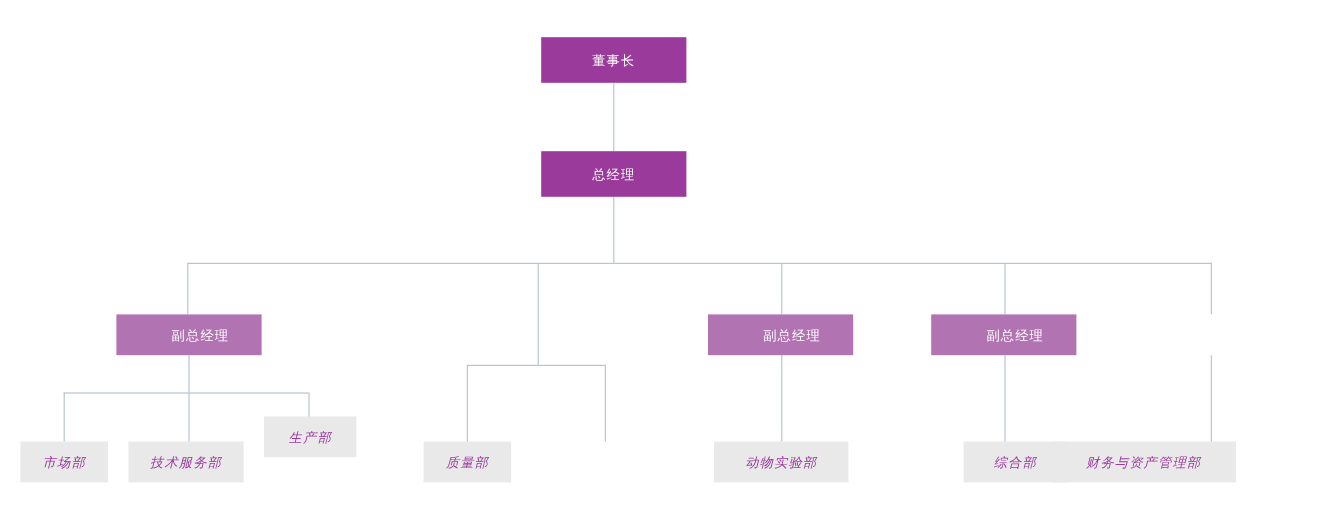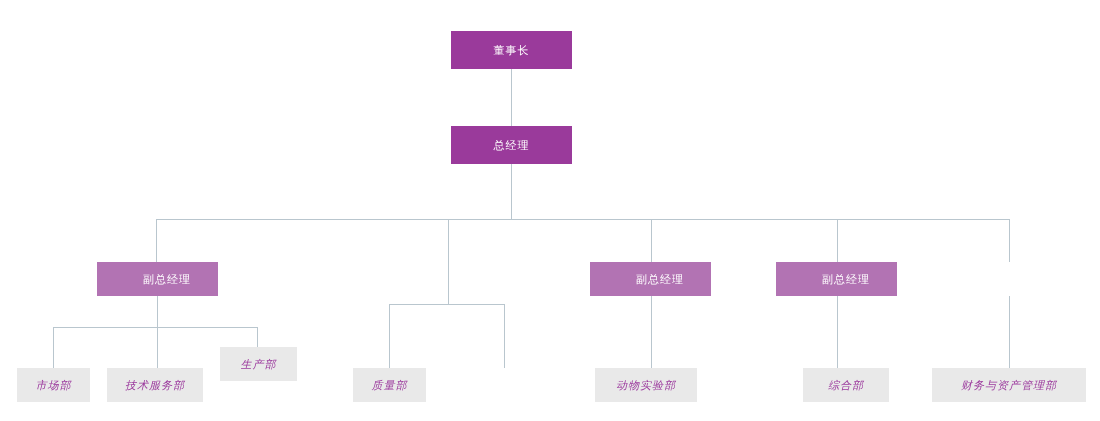--- a/index.html
+++ b/index.html
@@ -72,17 +72,17 @@
   <div class="node lvl-top" style="left:451px;top:126px">总经理</div>
 
   <div class="node lvl-mid" style="left:97px;top:262px">副总经理</div>
   <div class="node lvl-mid" style="left:590px;top:262px">副总经理</div>
   <div class="node lvl-mid" style="left:776px;top:262px">副总经理</div>
 
   <div class="node lvl-dept" style="left:17px;top:368px;width:73px">市场部</div>
   <div class="node lvl-dept" style="left:107px;top:368px;width:96px">技术服务部</div>
   <div class="node lvl-dept" style="left:220px;top:347px;width:77px">生产部</div>
   <div class="node lvl-dept" style="left:353px;top:368px;width:73px">质量部</div>
-  <div class="node lvl-dept" style="left:595px;top:368px;width:102px">动物实验部</div>
+  <div class="node lvl-dept" style="left:595px;top:368px;width:112px">动物实验部</div>
   <div class="node lvl-dept" style="left:803px;top:368px;width:86px">综合部</div>
-  <div class="node lvl-dept" style="left:932px;top:368px;width:154px">财务与资产管理部</div>
+  <div class="node lvl-dept" style="left:876px;top:368px;width:154px">财务与资产管理部</div>
 
 </div>
 
 </body></html>

